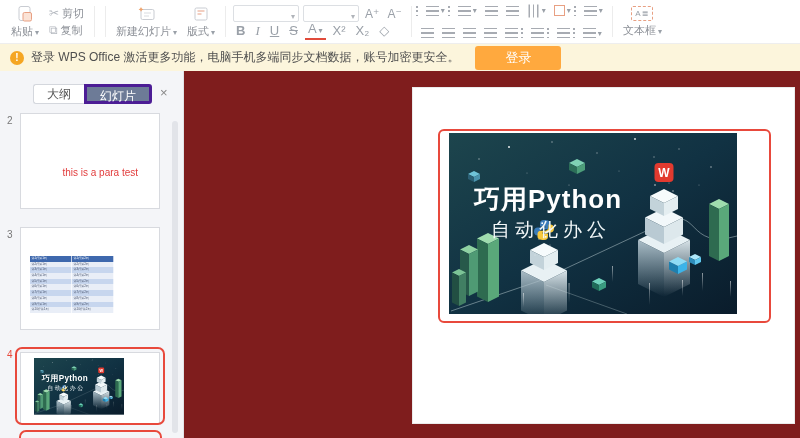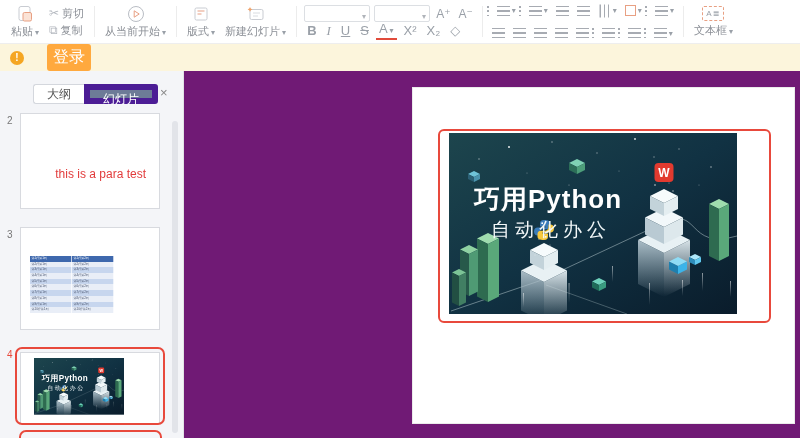--- a/index.html
+++ b/index.html
@@ -41,37 +41,37 @@
   .tbx { width:22px; height:15px; border:1px dashed #e8a083; border-radius:2px; display:flex;
     align-items:center; justify-content:center; font-size:8px; color:#9aa0a8; letter-spacing:1px; }
 
   
   .notice { position:absolute; left:0; top:44px; width:800px; height:27px; background:#fcf5dc;
     display:flex; align-items:center; padding:0 10px; }
   .warn { width:14px; height:14px; border-radius:50%; background:#f5a623; color:#fff; font-size:10px;
     font-weight:bold; display:flex; align-items:center; justify-content:center; margin-right:7px; }
   .ntext { font-size:12px; color:#4f4f4f; }
   .login { margin-left:16px; background:#ffa93e; color:#fff; border:none; border-radius:3px;
-    font-size:16px; padding:3px 6px; cursor:pointer; }
-
-  
-  .workspace { position:absolute; left:0; top:71px; width:800px; height:367px; background:#701a75; overflow:hidden;padding-left:37px; }
+    font-size:13px; padding:3px 30px; cursor:pointer; }
+
+  
+  .workspace { position:absolute; left:0; top:71px; width:800px; height:367px; background:#7f1d1d; overflow:hidden;padding-left:37px; }
 
   
   .sidebar { position:absolute; left:0; top:0; width:184px; height:367px; background:#f4f5f8;
     border-right:1px solid #e2e3e6; overflow:hidden; }
   .tabs { position:absolute; left:33px; top:13px; display:flex; }
   .tab { height:20px; line-height:18px; padding:0 13px; font-size:12px; cursor:pointer; }
   .tab.outline { background:#fff; color:#555; border:1px solid #d4d7dd; border-right:none; border-radius:3px 0 0 3px; }
-  .tab.slides { background:#6d7b97; color:#fff; border:6px solid #4c1d95; border-radius:0 3px 3px 0; }
+  .tab.slides { background:#6d7b97; color:#fff; border:3px solid #4c1d95; border-radius:0 3px 3px 0; }
   .close-x { position:absolute; left:160px; top:14px; font-size:13px; color:#888; cursor:pointer; }
   .thumb { position:absolute; background:#fff; border:1px solid #d8dadf; }
   .snum { position:absolute; font-size:10px; color:#777; }
   .snum.sel { color:#e8493c; }
-  .para-test { position:absolute; right:13px; top:56%; font-size:12px; color:#e23c3c; }
+  .para-test { position:absolute; right:21px; top:56%; font-size:10px; color:#e23c3c; }
   .mini-table { position:absolute; left:9px; top:28px; width:84px; }
   .mt-row { display:flex; height:5.7px; overflow:hidden; }
   .mt-row:nth-child(odd) { background:#c7d6ee; }
   .mt-row:nth-child(even) { background:#e9eef7; }
   .mt-row.hdr { background:#3e68ad; color:#fff; }
   .mt-cell { flex:1; font-size:3px; line-height:5.7px; padding-left:1.5px; color:#44506a;
     border-right:0.5px solid rgba(255,255,255,.7); white-space:nowrap; overflow:hidden; }
   .mt-row.hdr .mt-cell { color:#fff; }
   .anno { position:absolute; border:2.5px solid #e8493c; border-radius:7px; pointer-events:none; }
   .thumb-img { position:absolute; left:13px; top:5px; width:90px; height:57px; overflow:hidden; }
@@ -109,49 +109,40 @@
       <div class="sbtn">
         <span class="sico">✂</span>
         <span>剪切</span>
       </div>
       <div class="sbtn">
         <span class="sico">⧉</span>
         <span>复制</span>
       </div>
     </div>
     <div class="sep"></div>
-    <div class="tbtn">
-      <span class="tico">
-        <svg width="20" height="20" viewBox="0 0 20 20">
-            <circle cx="10" cy="10" r="7.5" fill="none" stroke="#b9bdc4"></circle>
-            <path d="M8.2 6.8l5 3.2-5 3.2z" fill="none" stroke="#e8a083"></path>
-          </svg>
-      </span>
-      <span class="tlab cart">从当前开始</span>
-    </div>
     <div class="sep"></div>
-    <div class="tbtn">
-      <span class="tico">
-        <svg width="20" height="20" viewBox="0 0 20 20">
-            <rect x="4" y="4" width="12" height="12" rx="1.5" fill="none" stroke="#c9ccd2"></rect>
-            <path d="M6.5 7h7M6.5 10h4" stroke="#e8a083" stroke-width="1.2"></path>
-          </svg>
-      </span>
-      <span class="tlab cart">版式</span>
-    </div>
     <div class="tbtn">
       <span class="tico">
         <svg width="22" height="20" viewBox="0 0 22 20">
             <rect x="5" y="5.5" width="13" height="10" rx="1.5" fill="none" stroke="#c9ccd2"></rect>
             <path d="M5 3l0.8 1.6L7.4 5.4 5.8 6.2 5 7.8 4.2 6.2 2.6 5.4 4.2 4.6z" fill="#f0a36b"></path>
             <path d="M8 9h7M8 12h5" stroke="#d9dce0" stroke-width="1"></path>
           </svg>
       </span>
       <span class="tlab cart">新建幻灯片</span>
     </div>
+    <div class="tbtn">
+      <span class="tico">
+        <svg width="20" height="20" viewBox="0 0 20 20">
+            <rect x="4" y="4" width="12" height="12" rx="1.5" fill="none" stroke="#c9ccd2"></rect>
+            <path d="M6.5 7h7M6.5 10h4" stroke="#e8a083" stroke-width="1.2"></path>
+          </svg>
+      </span>
+      <span class="tlab cart">版式</span>
+    </div>
     <div class="sep"></div>
     <div class="tstack">
       <div class="frow">
         <span class="ddl">
             <span></span>
             <i class="dcaret"></i>
           </span>
         <span class="ddl sm">
             <span></span>
             <i class="dcaret"></i>
@@ -228,20 +219,21 @@
         <span class="tbx">
             <span>A≣</span>
           </span>
       </span>
       <span class="tlab cart">文本框</span>
     </div>
   </div>
 
   <div class="notice">
     <span class="warn">!</span>
+    <span class="ntext">登录 WPS Office 激活更多功能，电脑手机多端同步文档数据，账号加密更安全。</span>
     <button class="login">登录</button>
   </div>
 
   <div class="workspace">
 
     <div class="sidebar">
       <div class="tabs">
         <span class="tab outline">大纲</span>
         <span class="tab slides">幻灯片</span>
       </div>

